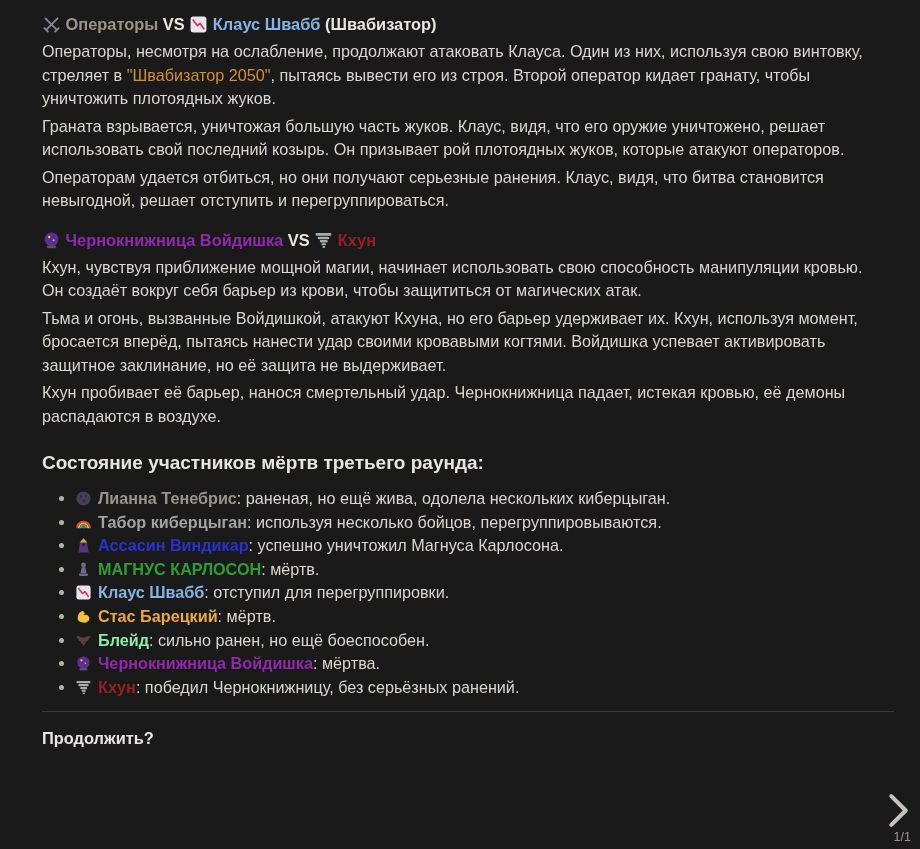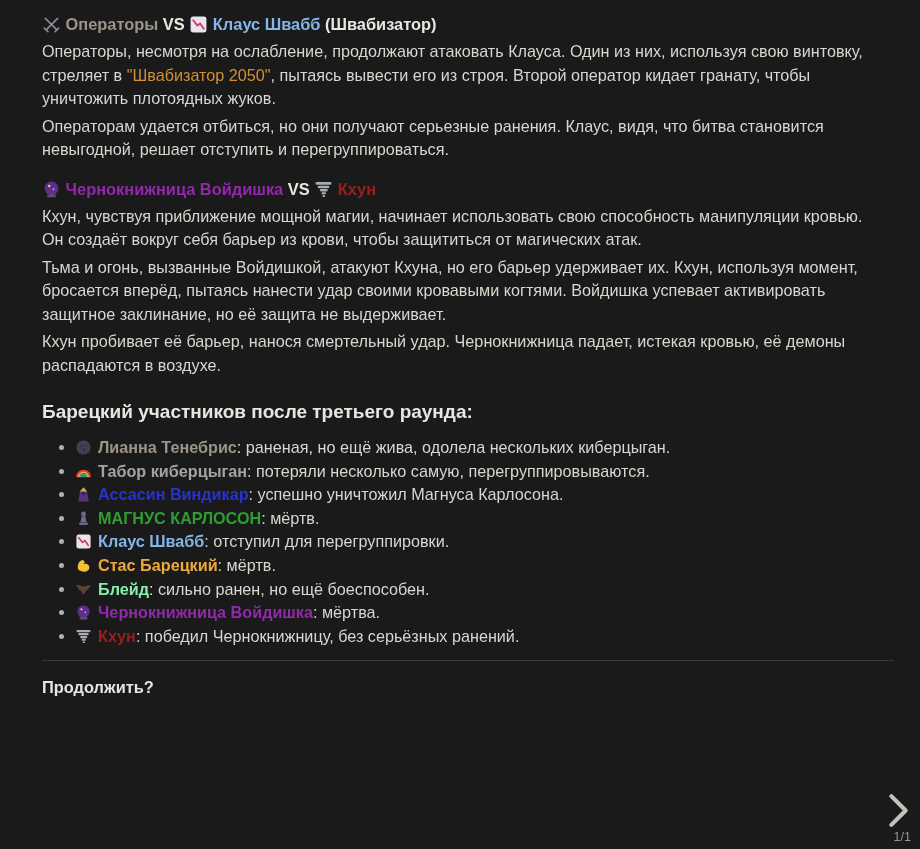--- a/index.html
+++ b/index.html
@@ -73,20 +73,21 @@
       <span class="vs">VS</span>
       <span class="icon"><svg viewBox="0 0 18 18">
             <rect x="1.5" y="1.5" width="15" height="15" rx="2.5" fill="#e9e5ef"></rect>
             <polyline points="4,5 8,10 10.5,8 14,13" fill="none" stroke="#d93a5c" stroke-width="1.8" stroke-linecap="round" stroke-linejoin="round"></polyline>
           </svg></span>
       <span class="fighter" style="color: rgb(133, 180, 232);">Клаус Швабб</span>
       <span class="suffix">(Швабизатор)</span>
     </h2>
     <div class="paragraphs">
         <p><span>Операторы, несмотря на ослабление, продолжают атаковать Клауса. Один из них, используя свою винтовку, стреляет в </span><span style="color: rgb(210, 143, 53);">"Швабизатор 2050"</span><span>, пытаясь вывести его из строя. Второй оператор кидает гранату, чтобы уничтожить плотоядных жуков.</span></p>
+        <p><span>Граната взрывается, уничтожая большую часть жуков. Клаус, видя, что его оружие уничтожено, решает использовать свой последний козырь. Он призывает рой плотоядных жуков, которые атакуют операторов.</span></p>
         <p><span>Операторам удается отбиться, но они получают серьезные ранения. Клаус, видя, что битва становится невыгодной, решает отступить и перегруппироваться.</span></p>
       </div>
   </section>
 
   <section class="battle">
     <h2 class="battle-header">
       <span class="icon"><svg viewBox="0 0 18 18">
             <circle cx="9" cy="8" r="6.5" fill="#5d2e91"></circle>
             <circle cx="6.8" cy="5.6" r="1.2" fill="#f5c64f"></circle>
             <circle cx="11" cy="8.8" r="0.9" fill="#c9a5ef"></circle>
@@ -107,40 +108,40 @@
       
     </h2>
     <div class="paragraphs">
         <p><span>Кхун, чувствуя приближение мощной магии, начинает использовать свою способность манипуляции кровью. Он создаёт вокруг себя барьер из крови, чтобы защититься от магических атак.</span></p>
         <p><span>Тьма и огонь, вызванные Войдишкой, атакуют Кхуна, но его барьер удерживает их. Кхун, используя момент, бросается вперёд, пытаясь нанести удар своими кровавыми когтями. Войдишка успевает активировать защитное заклинание, но её защита не выдерживает.</span></p>
         <p><span>Кхун пробивает её барьер, нанося смертельный удар. Чернокнижница падает, истекая кровью, её демоны распадаются в воздухе.</span></p>
       </div>
   </section>
 </div>
 
-<h3 class="status-title">Барецкий участников после третьего раунда:</h3>
+<h3 class="status-title">Состояние участников мёртв третьего раунда:</h3>
 <ul class="status-list" id="status-list">
   <li class="status-item">
     <span class="dot"></span><span class="icon"><svg viewBox="0 0 18 18">
           <circle cx="9" cy="9" r="7.5" fill="#463d58"></circle>
           <circle cx="6.5" cy="7" r="1.4" fill="#342c44"></circle>
           <circle cx="11.5" cy="6.3" r="1.1" fill="#342c44"></circle>
           <circle cx="9.6" cy="11.4" r="1.5" fill="#342c44"></circle>
         </svg></span><span class="char-name" style="color: rgb(156, 148, 136);">Лианна Тенебрис</span><span class="status-text">: раненая, но ещё жива, одолела нескольких киберцыган.</span>
   </li>
 
   <li class="status-item">
     <span class="dot"></span><span class="icon"><svg viewBox="0 0 18 18">
           <g fill="none" stroke-width="1.9">
             <path d="M2 15 A7 7 0 0 1 16 15" stroke="#e8413c"></path>
             <path d="M4 15 A5 5 0 0 1 14 15" stroke="#f5b63f"></path>
             <path d="M6 15 A3 3 0 0 1 12 15" stroke="#57ad4e"></path>
             <path d="M7.9 15 A1.2 1.2 0 0 1 10.1 15" stroke="#4a7bd4"></path>
           </g>
-        </svg></span><span class="char-name" style="color: #a3a3a3;">Табор киберцыган</span><span class="status-text">: потеряли несколько самую, перегруппировываются.</span>
+        </svg></span><span class="char-name" style="color: #a3a3a3;">Табор киберцыган</span><span class="status-text">: используя несколько бойцов, перегруппировываются.</span>
   </li>
 
   <li class="status-item">
     <span class="dot"></span><span class="icon"><svg viewBox="0 0 18 18">
           <path d="M9 1.2 L13.2 6 H4.8 Z" fill="#d8a93f"></path>
           <path d="M5.3 6 H12.7 L14.6 16.5 H3.4 Z" fill="#53357e"></path>
           <circle cx="9" cy="8" r="1.6" fill="#2c1d46"></circle>
         </svg></span><span class="char-name" style="color: rgb(39, 51, 207);">Ассасин Виндикар</span><span class="status-text">: успешно уничтожил Магнуса Карлосона.</span>
   </li>
 

